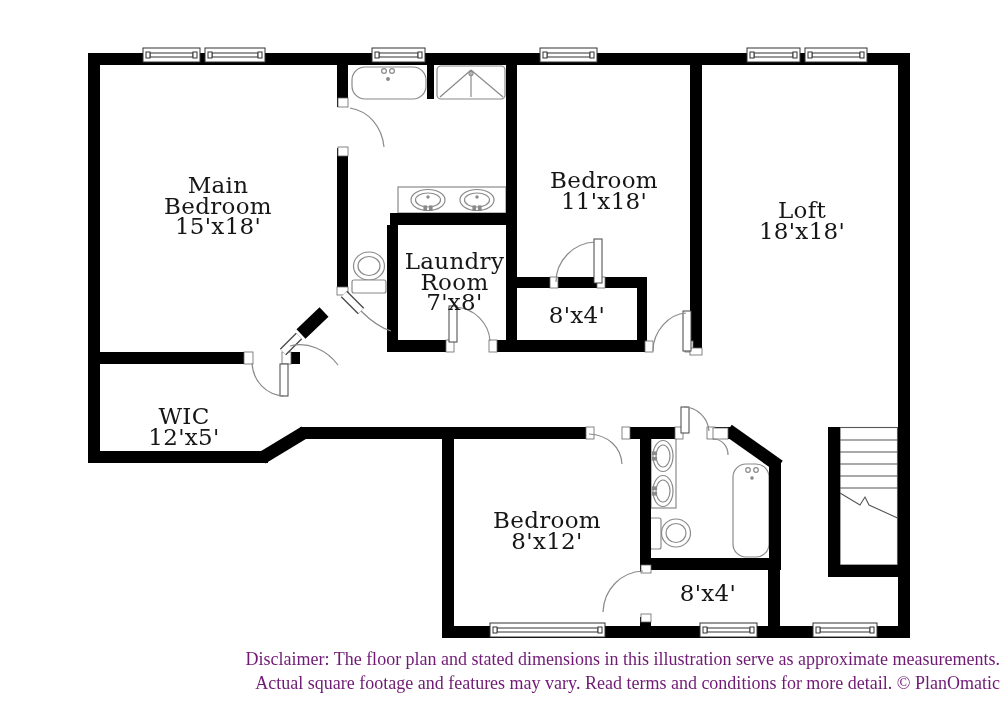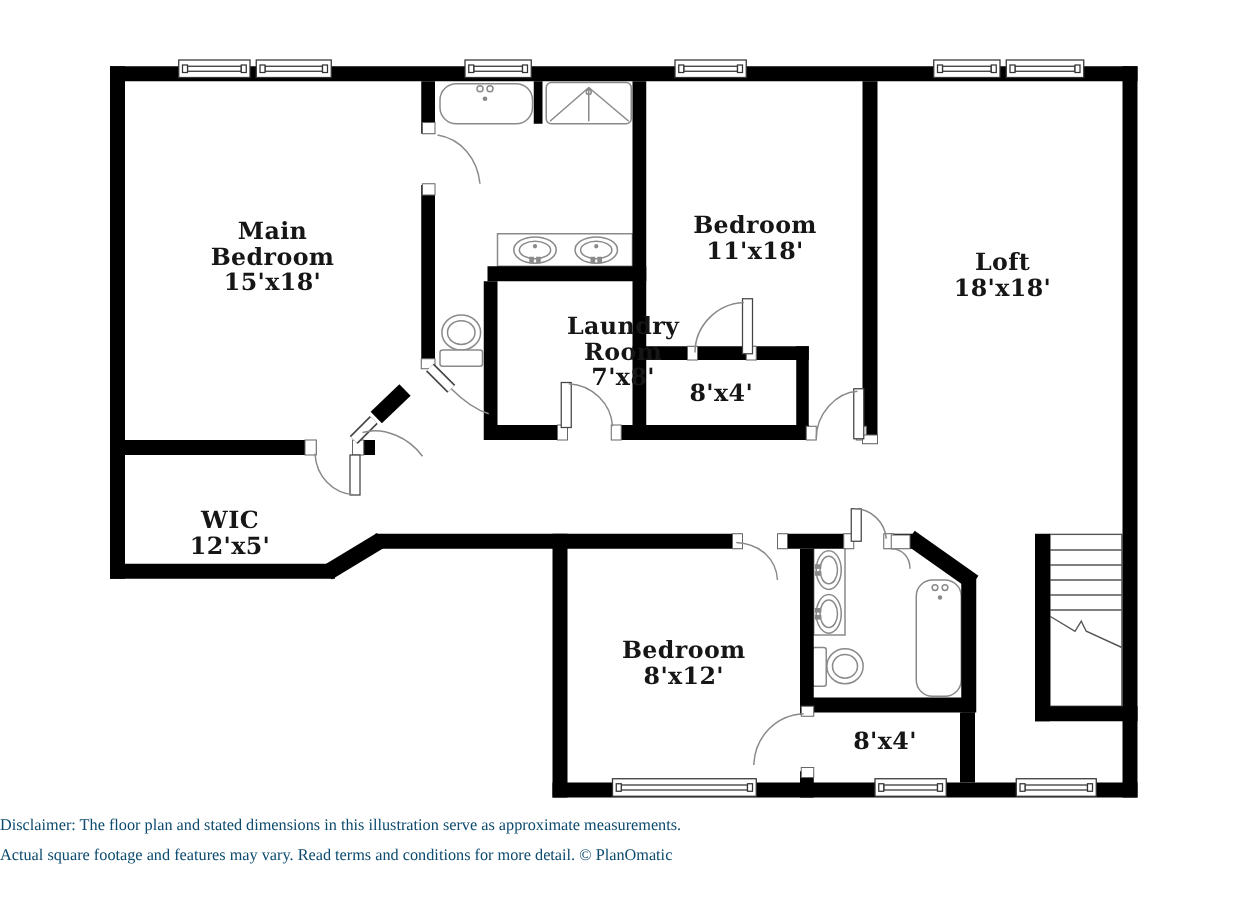--- a/index.html
+++ b/index.html
@@ -1,26 +1,26 @@
 <!DOCTYPE html>
 <html><head>
 <meta charset="utf-8">
 <style>
   html,body{margin:0;padding:0;background:#ffffff;}
   #stage{position:relative;width:1000px;height:727px;background:#ffffff;overflow:hidden;
          font-family:"Liberation Serif",serif;}
   #plan-svg{position:absolute;left:0;top:0;}
   .room-label{position:absolute;font-family:"DejaVu Serif","Liberation Serif",serif;
-              font-weight:bold;color:#161616;text-align:center;font-size:19px;
+              font-weight:normal;color:#161616;text-align:center;font-size:23px;
               line-height:20.5px;letter-spacing:.3px;}
   .room-label .rname,.room-label .rdims{display:block;}
   .room-label .rname:empty{display:none;}
-  #disclaimer{position:absolute;left:0;top:648px;width:1000px;text-align:left;
-              font-family:"Liberation Serif",serif;font-size:13px;line-height:23.5px;
-              color:#0c4a6e;}
+  #disclaimer{position:absolute;left:0;top:648px;width:1000px;text-align:right;
+              font-family:"Liberation Serif",serif;font-size:18px;line-height:23.5px;
+              color:#701a75;}
   #disclaimer span{display:block;}
 </style>
 </head>
 <body>
 
 <div id="stage">
 
 <svg id="plan-svg" width="1000" height="727" viewBox="0 0 1000 727">
 
   <g stroke="#8a8a8a" fill="#ffffff" stroke-width="1.2">
@@ -251,21 +251,21 @@
     <span class="rdims">15'x18'</span>
   </div>
   <div class="room-label" style="left:539px;top:170px;width:130px;">
     <span class="rname">Bedroom</span>
     <span class="rdims">11'x18'</span>
   </div>
   <div class="room-label" style="left:737px;top:200px;width:130px;text-align:center;">
     <span class="rname">Loft</span>
     <span class="rdims">18'x18'</span>
   </div>
-  <div class="room-label" style="left:402px;top:251px;width:105px;margin-left:44px;">
+  <div class="room-label" style="left:402px;top:251px;width:105px;">
     <span class="rname">Laundry Room</span>
     <span class="rdims">7'x8'</span>
   </div>
   <div class="room-label" style="left:527px;top:305px;width:100px;">
 
     <span class="rdims">8'x4'</span>
   </div>
   <div class="room-label" style="left:124px;top:406px;width:120px;">
     <span class="rname">WIC</span>
     <span class="rdims">12'x5'</span>

